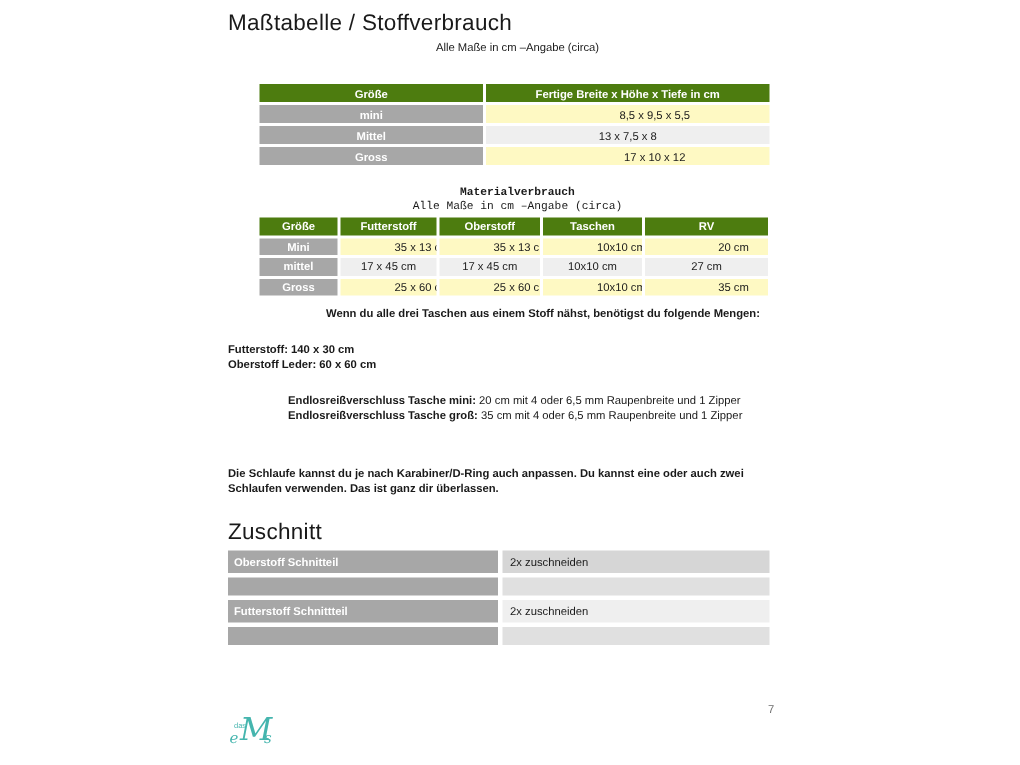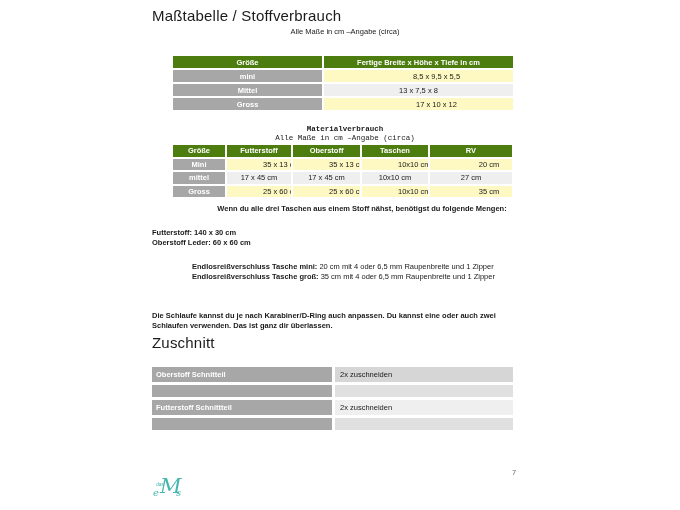--- a/index.html
+++ b/index.html
@@ -118,21 +118,21 @@
   <div class="bodyline b">Oberstoff Leder: 60 x 60 cm</div>
 </div>
 
 <div class="abs" style="left:168px;top:262px;margin-left:24px;">
   <div class="bodyline"><span class="b">Endlosreißverschluss Tasche mini:</span><span> 20 cm mit 4 oder 6,5 mm Raupenbreite und 1 Zipper</span></div>
   <div class="bodyline"><span class="b">Endlosreißverschluss Tasche groß:</span><span> 35 cm mit 4 oder 6,5 mm Raupenbreite und 1 Zipper</span></div>
 </div>
 
 <div class="abs bodyline b" style="left:152px;top:311px;width:362px;">Die Schlaufe kannst du je nach Karabiner/D-Ring auch anpassen. Du kannst eine oder auch zwei Schlaufen verwenden. Das ist ganz dir überlassen.</div>
 
-<div class="abs doc-title" style="left:152px;top:334px;">Zuschnitt</div>
+<div class="abs doc-title" style="left:152px;top:346px;">Zuschnitt</div>
 
 <table class="abs t3" style="left:149px;top:364px;">
   <colgroup>
       <col style="width:180px">
       <col style="width:178px">
     </colgroup>
   <tbody>
       <tr class="txtrow">
     <td class="lbl">Oberstoff Schnitteil</td>
     <td class="z1">2x zuschneiden</td>

